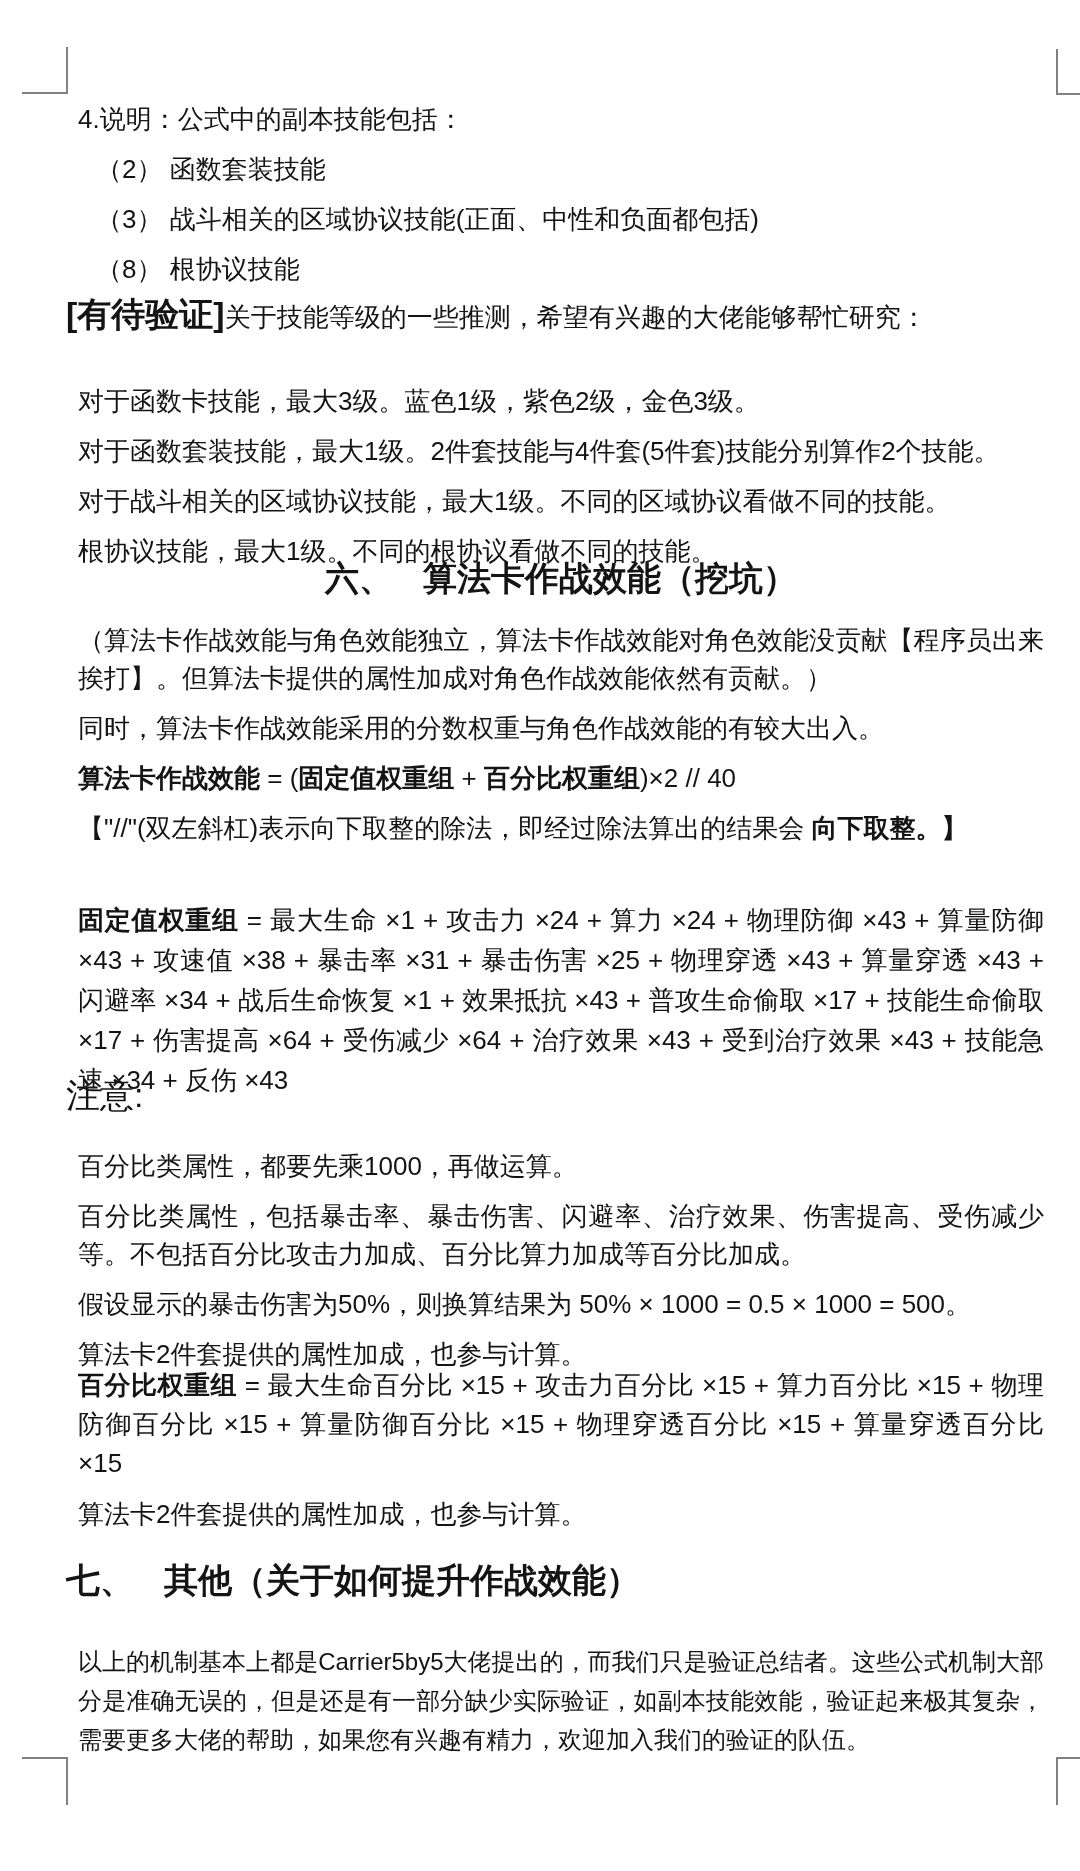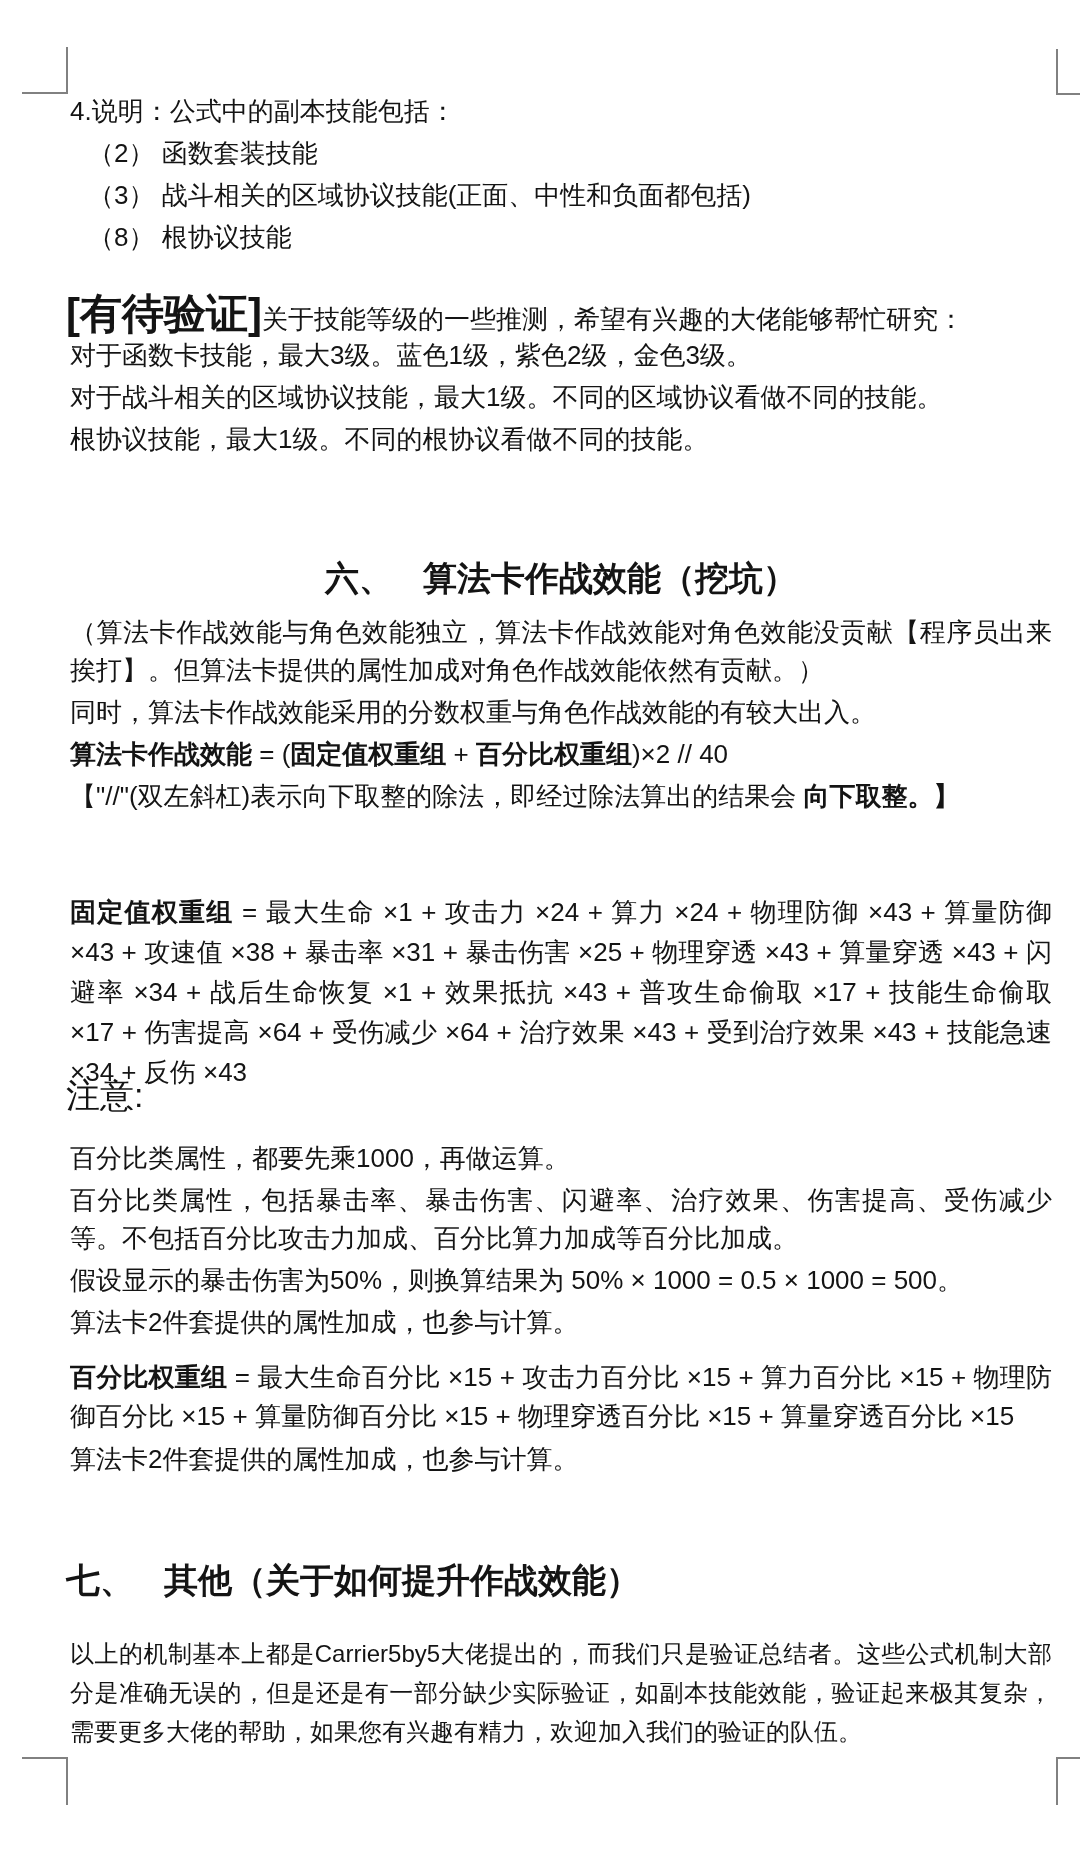--- a/index.html
+++ b/index.html
@@ -6,24 +6,24 @@
   .page{
     position:relative;
     width:1080px;height:1871px;
     background:#ffffff;
     font-family:"Liberation Sans","DejaVu Sans",sans-serif;
     color:#141414;
     overflow:hidden;
   }
   .blk{position:absolute;left:66px;width:990px;}
   .body-text{font-size:26px;line-height:38px;}
-  .para{margin:4px;text-align:justify;}
+  .para{margin:12px;text-align:justify;}
   .list-item{padding-left:18px;}
   .tag-line{line-height:46px;}
-  .tag{font-size:42px;font-weight:700;}
+  .tag{font-size:34px;font-weight:700;}
   .h-section{font-size:34px;font-weight:700;line-height:44px;white-space:nowrap;}
   .h-num{display:inline-block;margin-right:30px;}
   .floor-note{margin-top:4px;}
   .fixed-para{line-height:40px;}
   .notice-h{font-size:34px;font-weight:400;line-height:40px;}
   .closing{font-size:24px;line-height:39px;}
   b{font-weight:700;}
   
   .mark{position:absolute;}
   .mark-tl{left:22px;top:47px;width:44px;height:45px;border-right:2px solid #818181;border-bottom:2px solid #818181;}
@@ -45,22 +45,23 @@
     <p class="para">4.说明：公式中的副本技能包括：</p>
     <p class="para list-item">（2） 函数套装技能</p>
     <p class="para list-item">（3） 战斗相关的区域协议技能(正面、中性和负面都包括)</p>
     <p class="para list-item">（8） 根协议技能</p>
   </div>
 
   <div class="blk body-text tag-line" style="top:291px;">
     <span class="tag">[有待验证]</span><span>关于技能等级的一些推测，希望有兴趣的大佬能够帮忙研究：</span>
   </div>
 
-  <div class="blk body-text" style="top:332px;">
+  <div class="blk body-text" style="top:370px;">
     <p class="para">对于函数卡技能，最大3级。蓝色1级，紫色2级，金色3级。</p>
+    <p class="para">对于函数套装技能，最大1级。2件套技能与4件套(5件套)技能分别算作2个技能。</p>
     <p class="para">对于战斗相关的区域协议技能，最大1级。不同的区域协议看做不同的技能。</p>
     <p class="para">根协议技能，最大1级。不同的根协议看做不同的技能。</p>
   </div>
 
   <div class="blk h-section" style="top:556px;text-align:center;">
     <span class="h-num">六、</span><span>算法卡作战效能（挖坑）</span>
   </div>
 
   <div class="blk body-text" style="top:609px;">
     <p class="para">（算法卡作战效能与角色效能独立，算法卡作战效能对角色效能没贡献【程序员出来挨打】。但算法卡提供的属性加成对角色作战效能依然有贡献。）</p>

